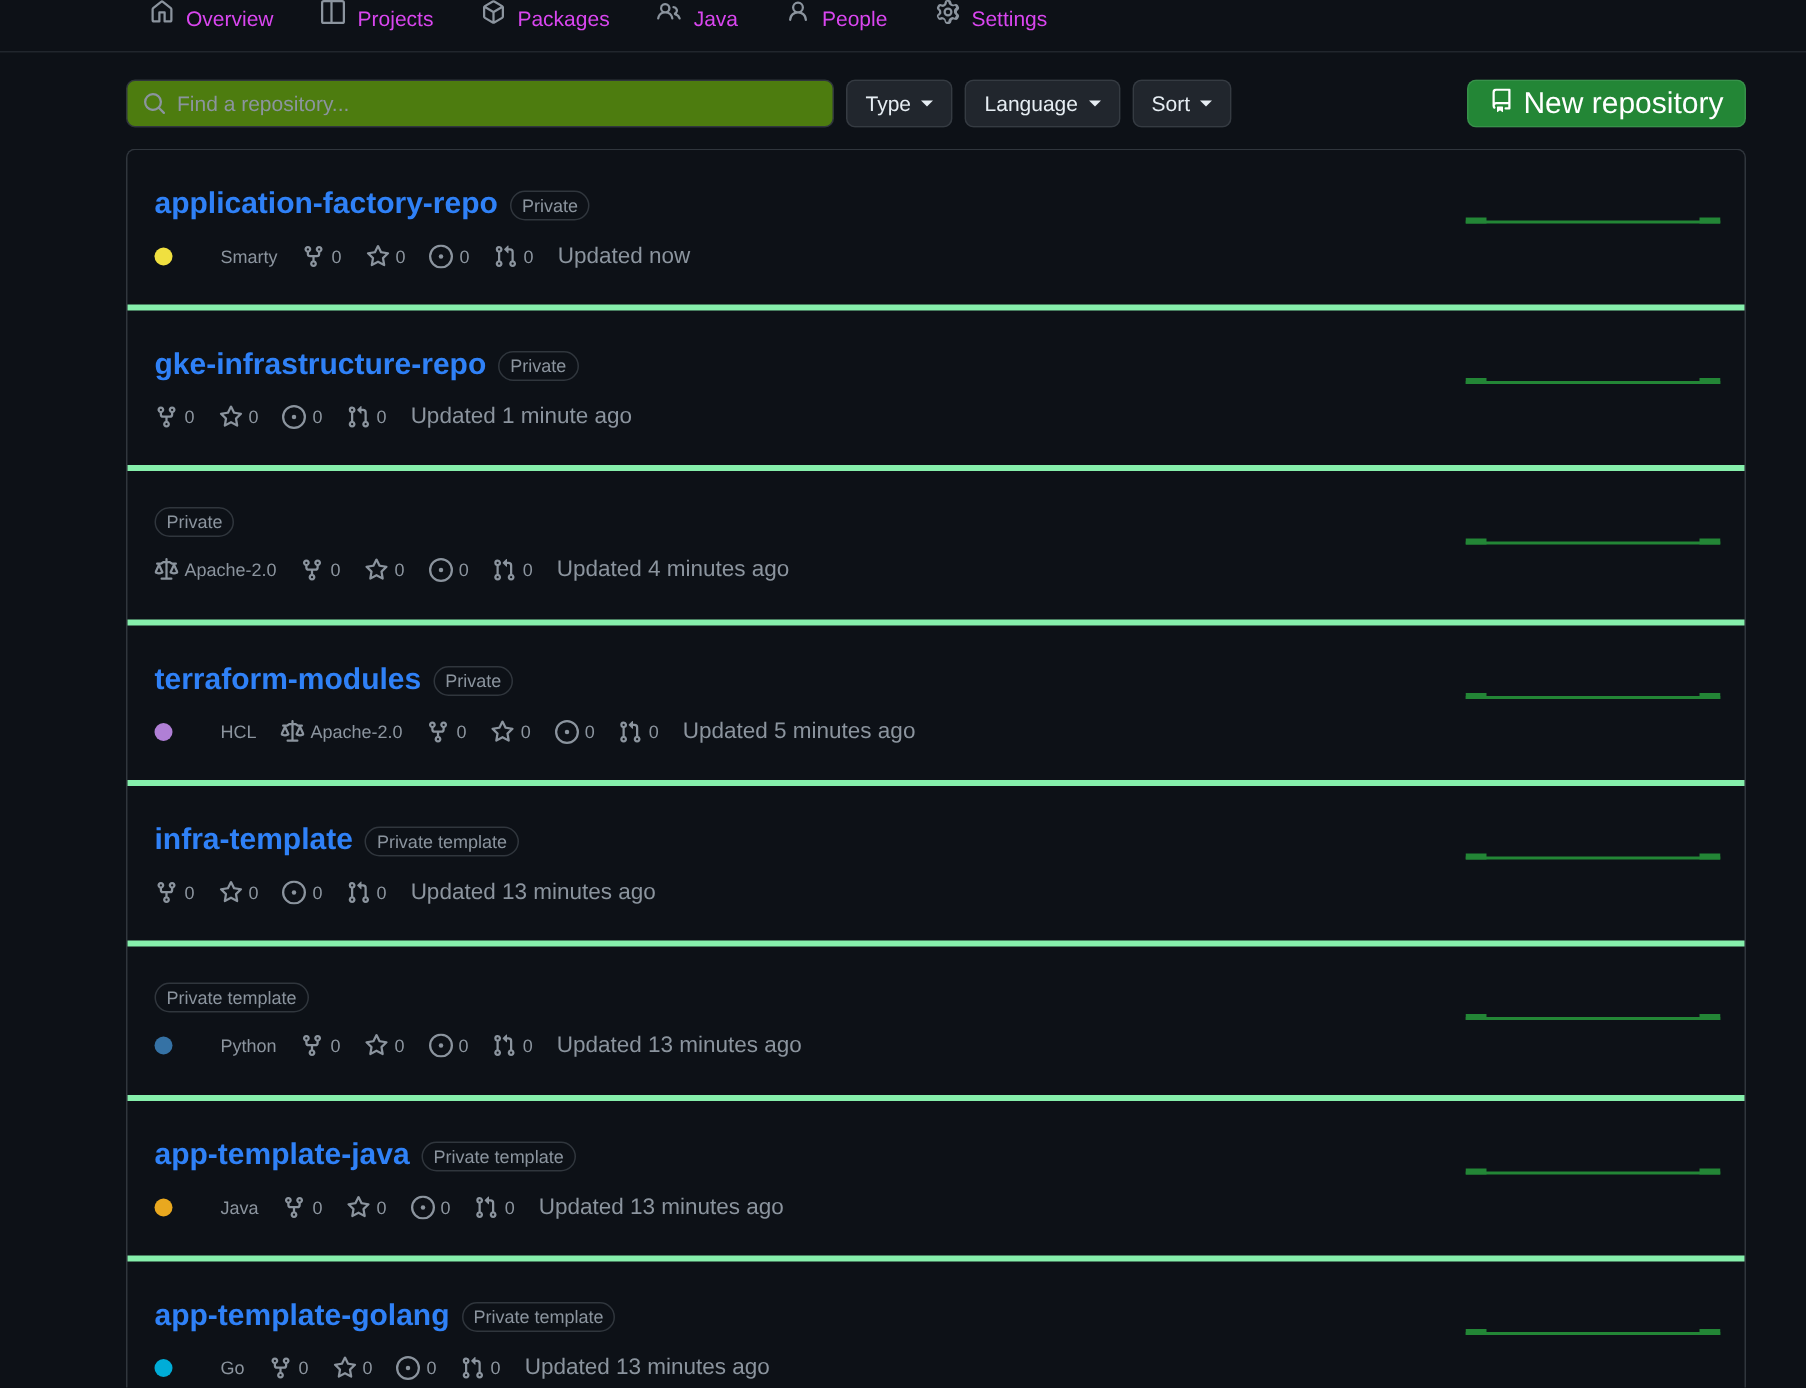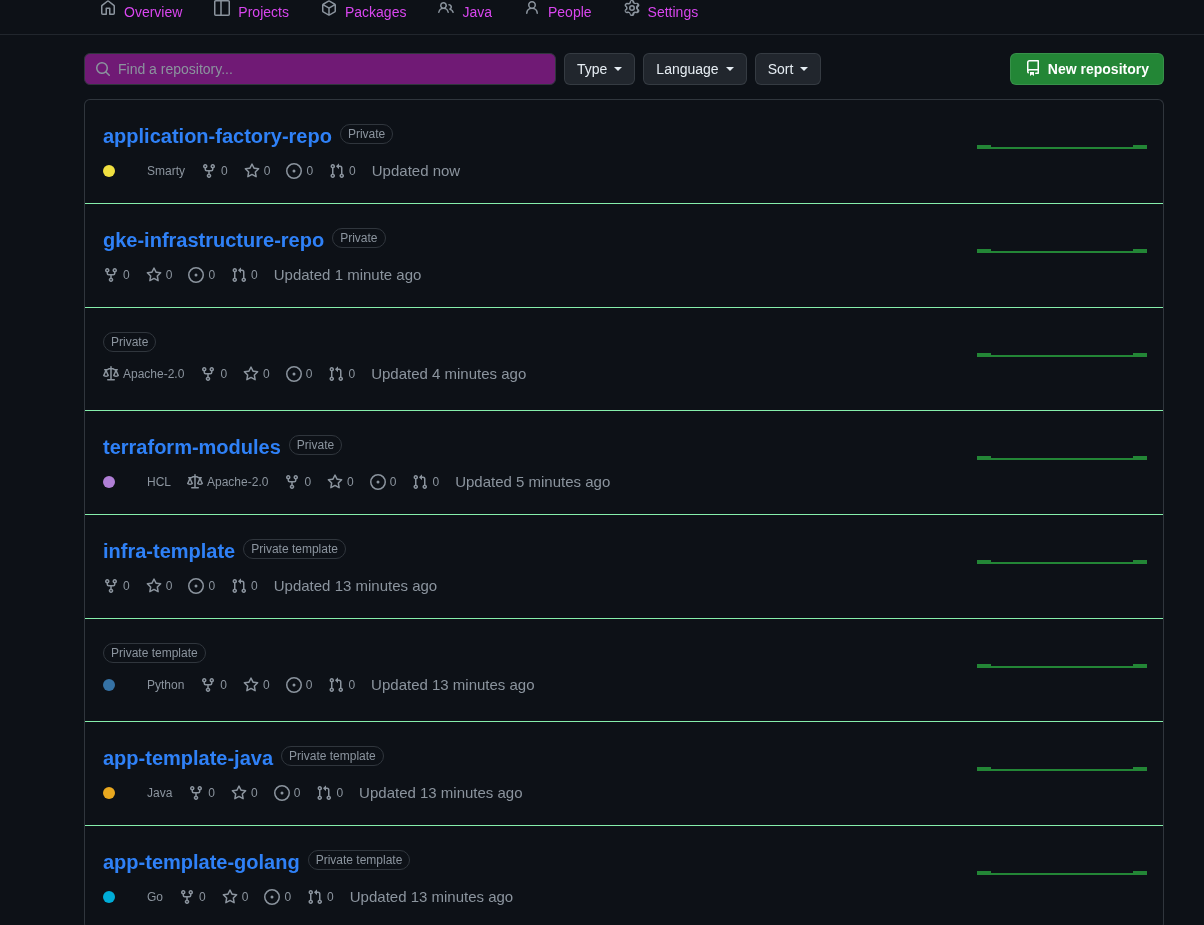--- a/index.html
+++ b/index.html
@@ -73,21 +73,21 @@
     position: absolute;
     left: 11px;
     top: 50%;
     transform: translateY(-50%);
     color: #8b949e;
     display: inline-flex;
   }
   .search-input {
     width: 100%;
     height: 32px;
-    background: #701a75;
+    background: #4d7c0f;
     border: 1px solid #30363d;
     border-radius: 6px;
     color: #e6edf3;
     font-size: 14px;
     font-family: "Liberation Sans", sans-serif;
     padding: 0 12px 0 33px;
     outline: none;
   }
   .search-input::placeholder { color: #8b949e; }
 
@@ -119,48 +119,48 @@
   .new-repo-btn {
     height: 32px;
     display: inline-flex;
     align-items: center;
     gap: 7px;
     padding: 0 14px;
     background: #238636;
     border: 1px solid rgba(240,246,252,0.1);
     border-radius: 6px;
     color: #ffffff;
-    font-size: 14px;
-    font-weight: 700;
+    font-size: 20px;
+    font-weight: 400;
     cursor: pointer;
     white-space: nowrap;
   }
 
   
   .repo-list {
     margin: 0 40px 0 84px;
     border: 1px solid #30363d;
     border-radius: 6px;
     border-bottom: none;
     background: #0d1117;
   }
   .repo-row {
     display: flex;
     align-items: flex-start;
     padding: 24px 16px 24px 18px;
-    border-top: 1px solid #86efac;
+    border-top: 4px solid #86efac;
     min-height: 103px;
   }
   .repo-row:first-child { border-top: none; }
 
   .repo-main { flex: 1; min-width: 0; }
 
   .repo-title-line {
     display: flex;
-    align-items: flex-start;
+    align-items: center;
     gap: 8px;
     margin-bottom: 8px;
   }
   .repo-name {
     color: #2f81f7;
     font-size: 20px;
     font-weight: 700;
     line-height: 1.25;
     text-decoration: none;
     cursor: pointer;

